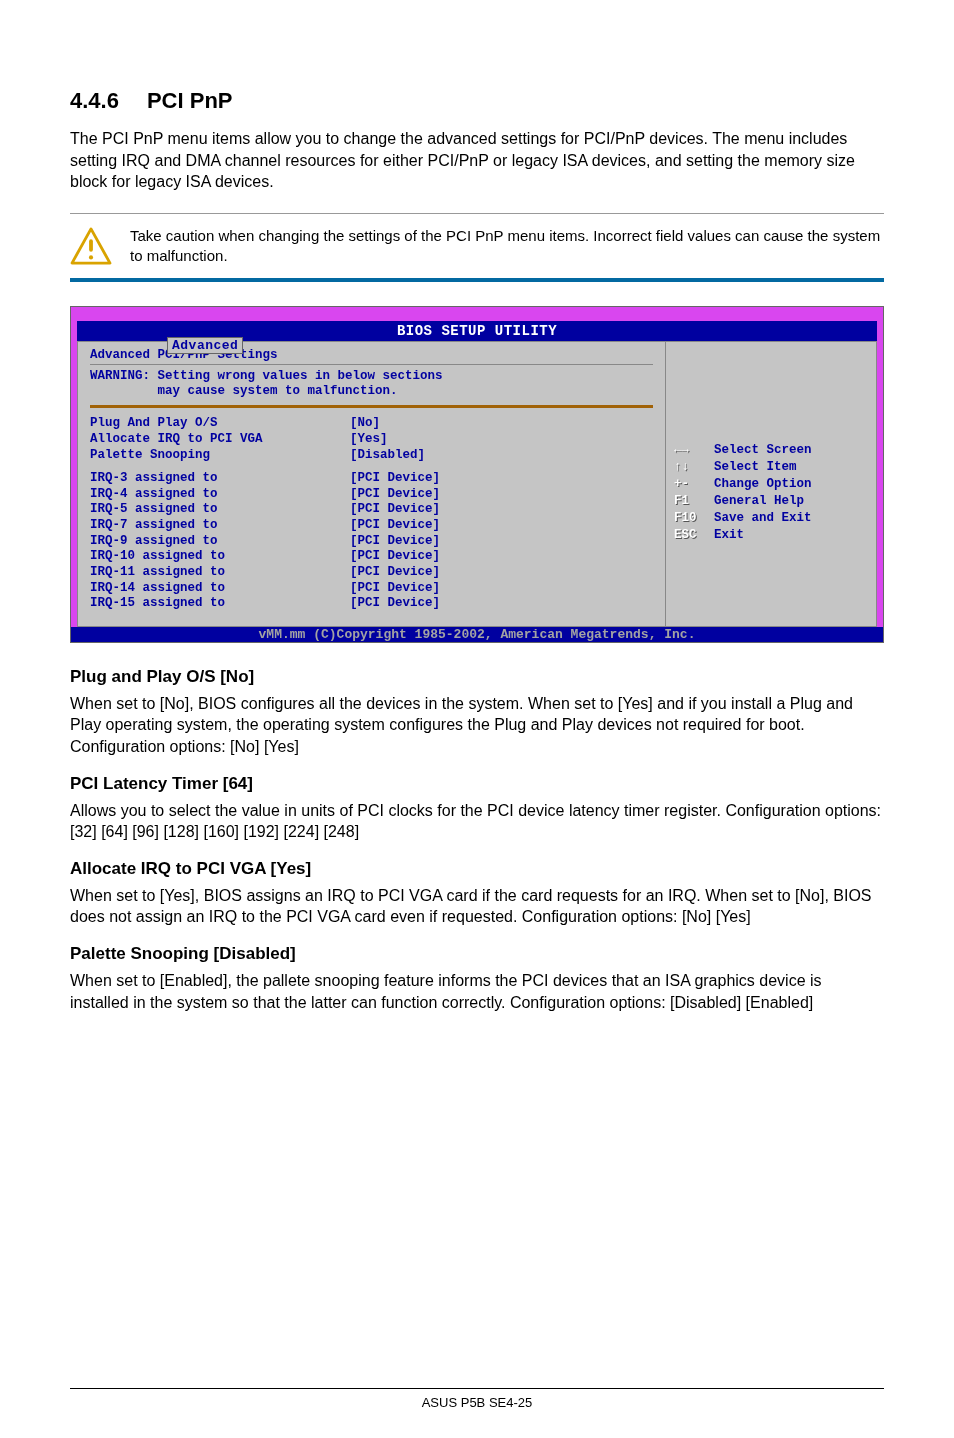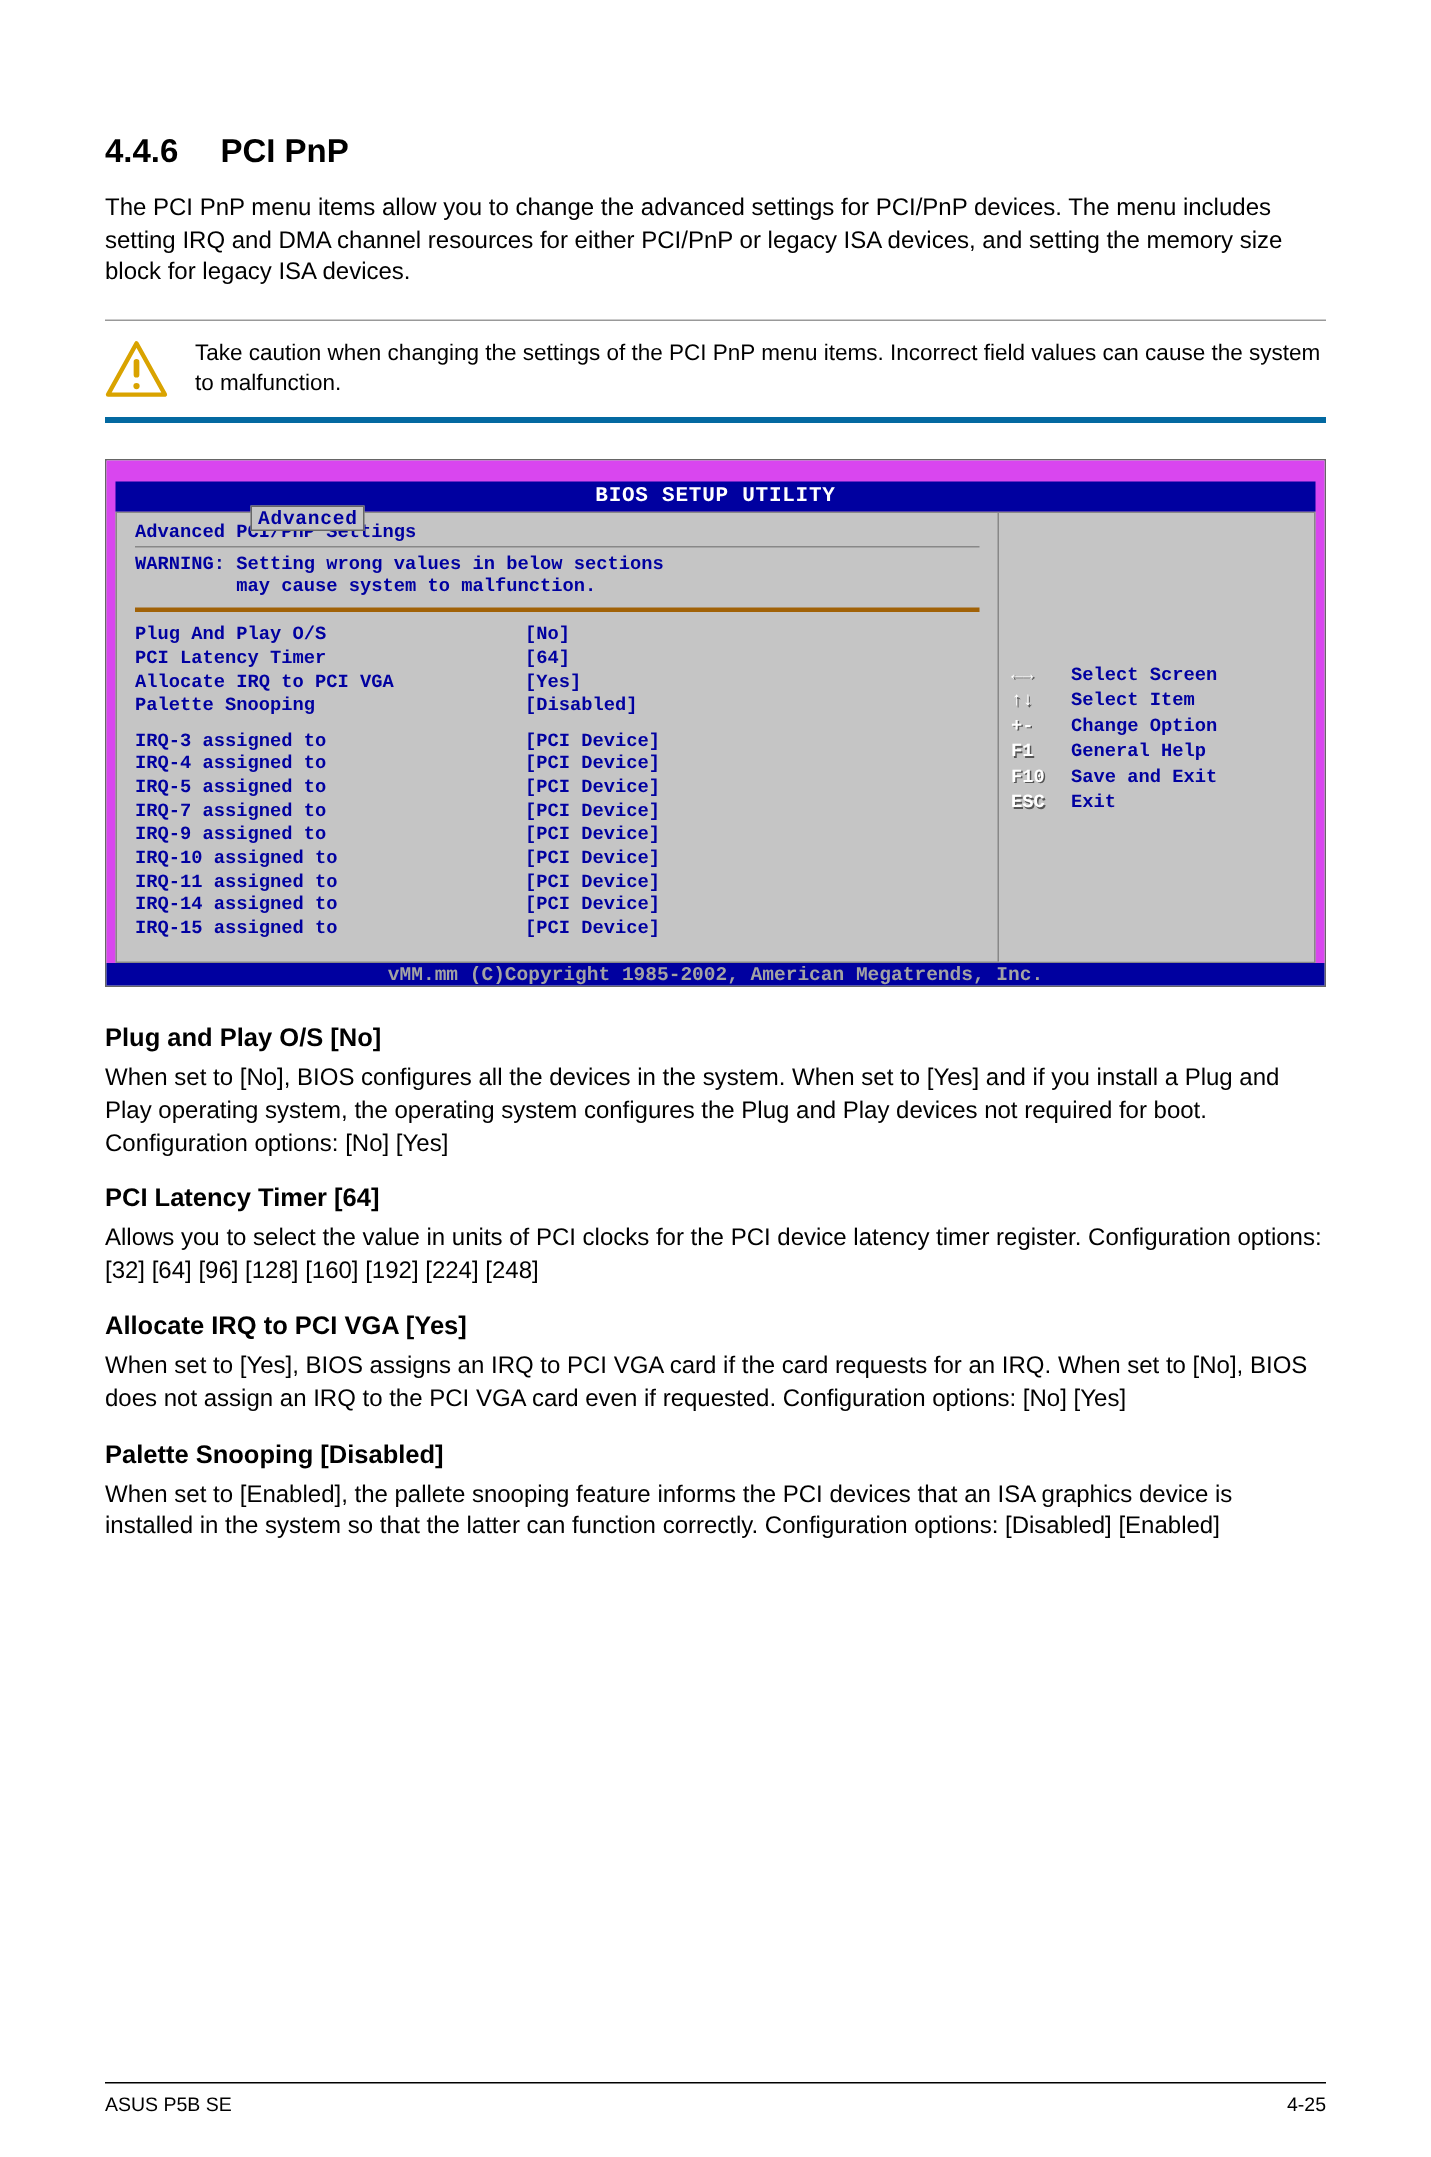--- a/index.html
+++ b/index.html
@@ -156,21 +156,21 @@
       margin-bottom: 16px;
     }
     .page-footer {
       position: absolute;
       bottom: 28px;
       left: 70px;
       right: 70px;
       border-top: 1px solid #000;
       padding-top: 6px;
       display: flex;
-      justify-content: space-between;
+      justify-content: center;
       font-size: 13px;
     }
   </style>
 </head>
 <body>
 
 <div class="section-title">
   <span class="section-num">4.4.6</span><span>PCI PnP</span>
 </div>
 
@@ -196,24 +196,20 @@
         <div class="bios-subtitle">Advanced PCI/PnP Settings</div>
         <div class="bios-warning">
           <div>WARNING: Setting wrong values in below sections</div>
           <div>&nbsp;&nbsp;&nbsp;&nbsp;&nbsp;&nbsp;&nbsp;&nbsp;&nbsp;may cause system to malfunction.</div>
         </div>
         <div class="bios-setting">
             <span class="bios-label">Plug And Play O/S</span>
             <span class="bios-value">[No]</span>
           </div>
         <div class="bios-setting">
-            <span class="bios-label">PCI Latency Timer</span>
-            <span class="bios-value">[64]</span>
-          </div>
-        <div class="bios-setting">
             <span class="bios-label">Allocate IRQ to PCI VGA</span>
             <span class="bios-value">[Yes]</span>
           </div>
         <div class="bios-setting">
             <span class="bios-label">Palette Snooping</span>
             <span class="bios-value">[Disabled]</span>
           </div>
         <div class="bios-gap"></div>
         <div class="bios-setting">
             <span class="bios-label">IRQ-3 assigned to</span>

